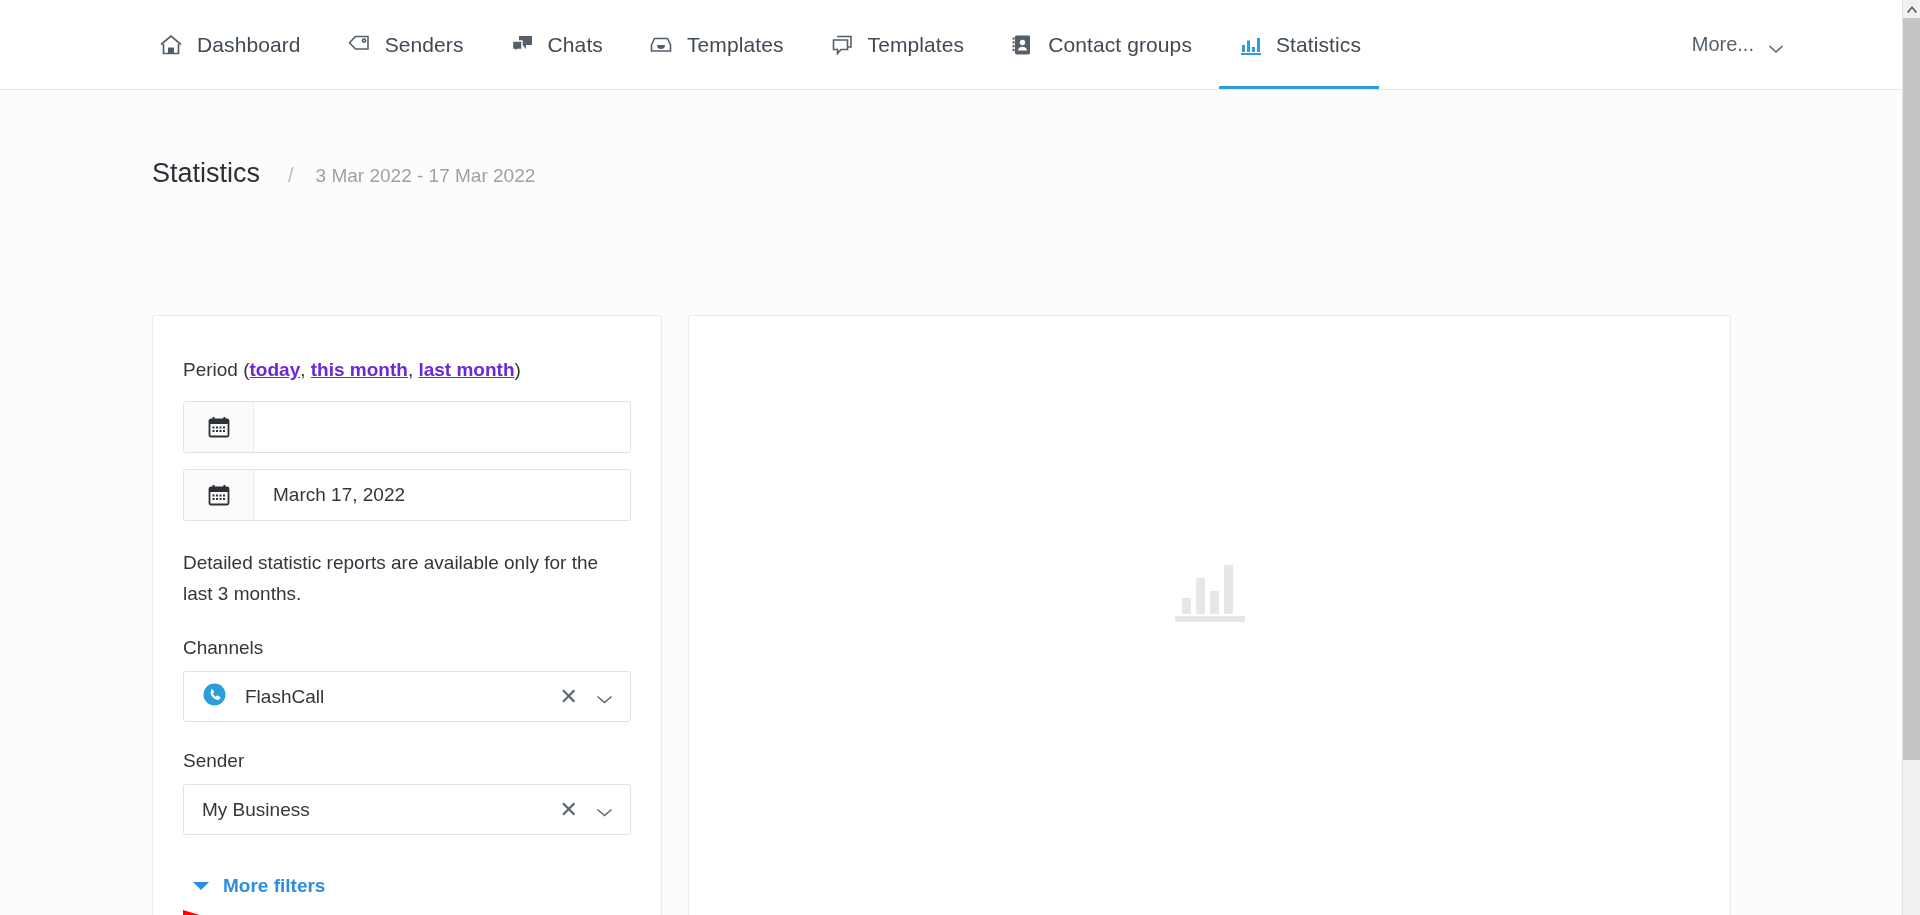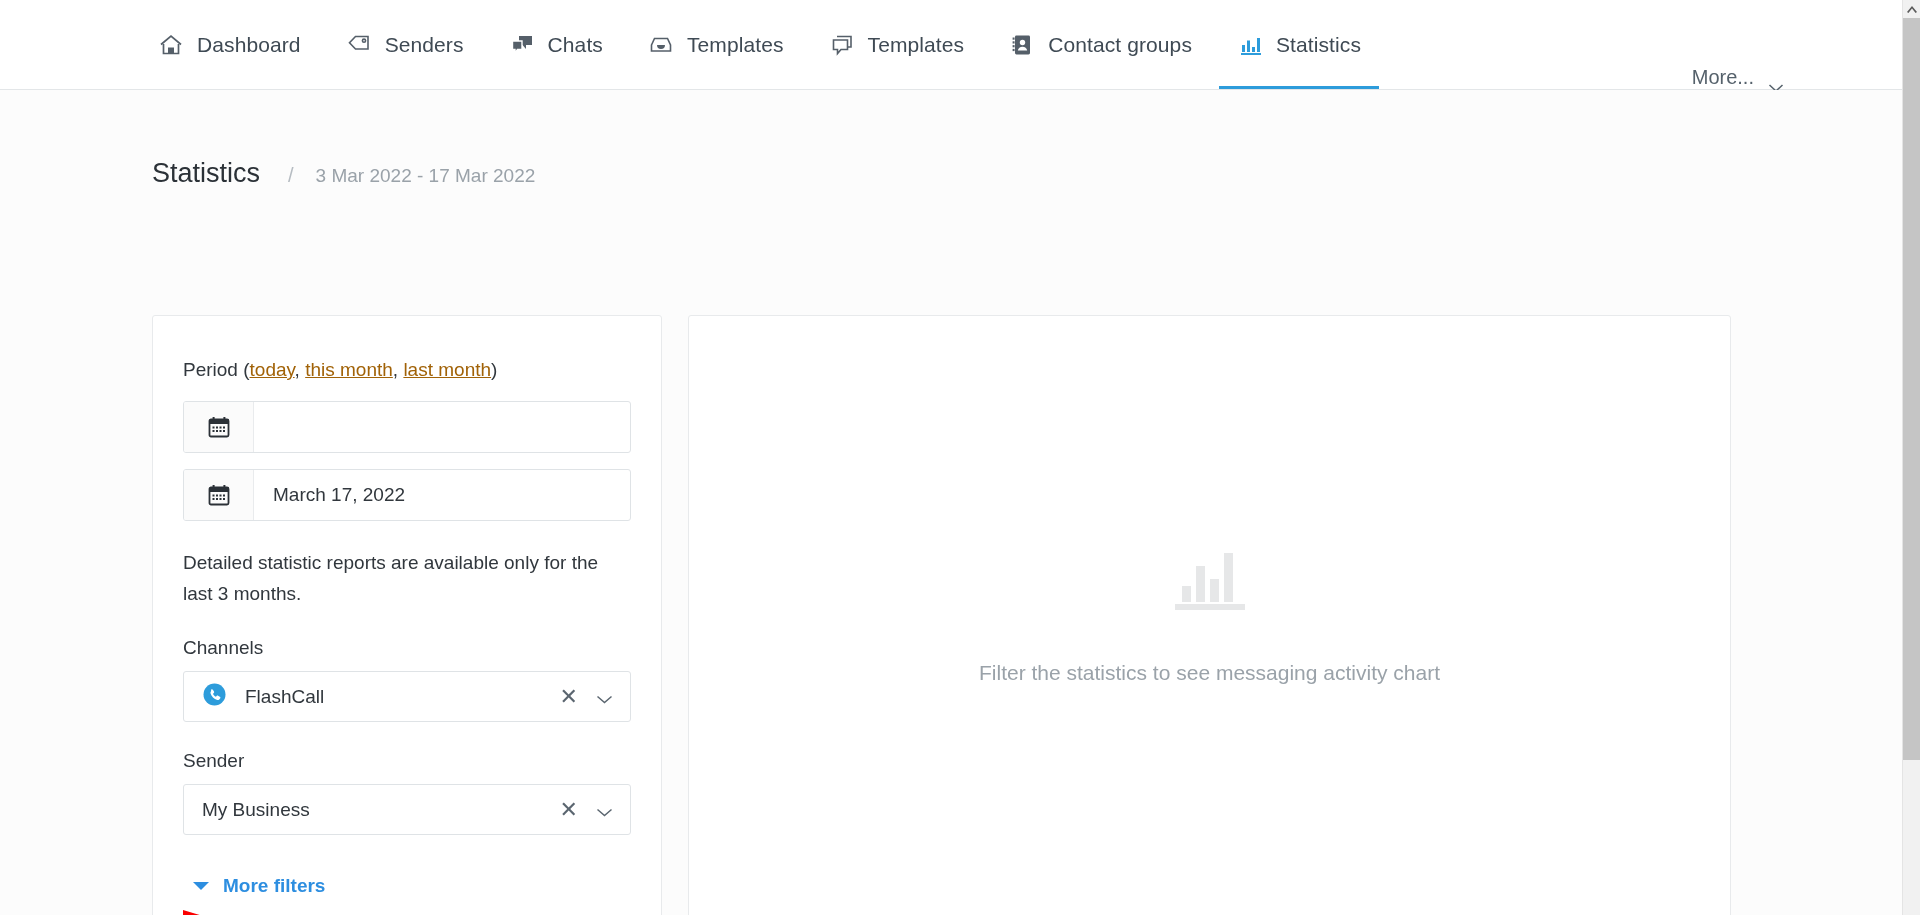--- a/index.html
+++ b/index.html
@@ -48,21 +48,21 @@
     height: 3px;
     background: #2d9cdb;
   }
   .nav-icon { width: 26px; height: 26px; display: block; flex: 0 0 26px; }
   .nav-icon svg { display: block; }
 
   .more-nav {
     position: absolute;
     right: 118px; top: 0;
     height: 89px;
-    display: flex; align-items: flex-end;
+    display: flex; align-items: center;
     gap: 14px;
     cursor: pointer;
     margin-left: 36px;
   }
   .more-nav .more-label { font-size: 20px; color: #55616b; }
   .chev-down { width: 16px; height: 10px; display:block; }
 
   
   .page {
     position: absolute;
@@ -86,21 +86,21 @@
     left: 152px; top: 225px;
     width: 510px; height: 688px;
     background: #ffffff;
     border: 1px solid #e8eaec;
     border-radius: 3px;
   }
   .filter-inner { padding: 43px 40px 0 30px; }
 
   .period-line { font-size: 19px; color: #31373d; margin: 0 0 20px 0; }
   .period-line a {
-    color: #a16207; text-decoration: underline; cursor: pointer;
+    color: #6d28d9; text-decoration: underline; cursor: pointer; font-weight: bold;
   }
 
   .date-row {
     display: flex; align-items: stretch;
     width: 448px; height: 52px;
     border: 1px solid #dfe3e6;
     border-radius: 3px;
     background: #fff;
     margin-bottom: 16px;
     overflow: hidden;
@@ -397,21 +397,20 @@
   <div class="chart-card">
     <span class="ph-icon">
       <svg viewBox="0 0 74 62" width="74" height="62">
         <rect x="9" y="38" width="9" height="16" fill="#e6e7e8"></rect>
         <rect x="23" y="18" width="9" height="36" fill="#e6e7e8"></rect>
         <rect x="37" y="31" width="9" height="23" fill="#e6e7e8"></rect>
         <rect x="51" y="5" width="9" height="49" fill="#e6e7e8"></rect>
         <rect x="2" y="56" width="70" height="8" fill="#e6e7e8"></rect>
       </svg>
     </span>
-    <span class="ph-text">Filter the statistics to see messaging activity chart</span>
   </div>
 
   <span class="annot-arrow">
     <svg viewBox="0 0 170 40" width="170" height="40">
       <path d="M2 22 L128 17 L128 8 L168 20 L128 32 L128 23 L2 27 Z" fill="#fa0000"></path>
     </svg>
   </span>
 
 </div>
 

